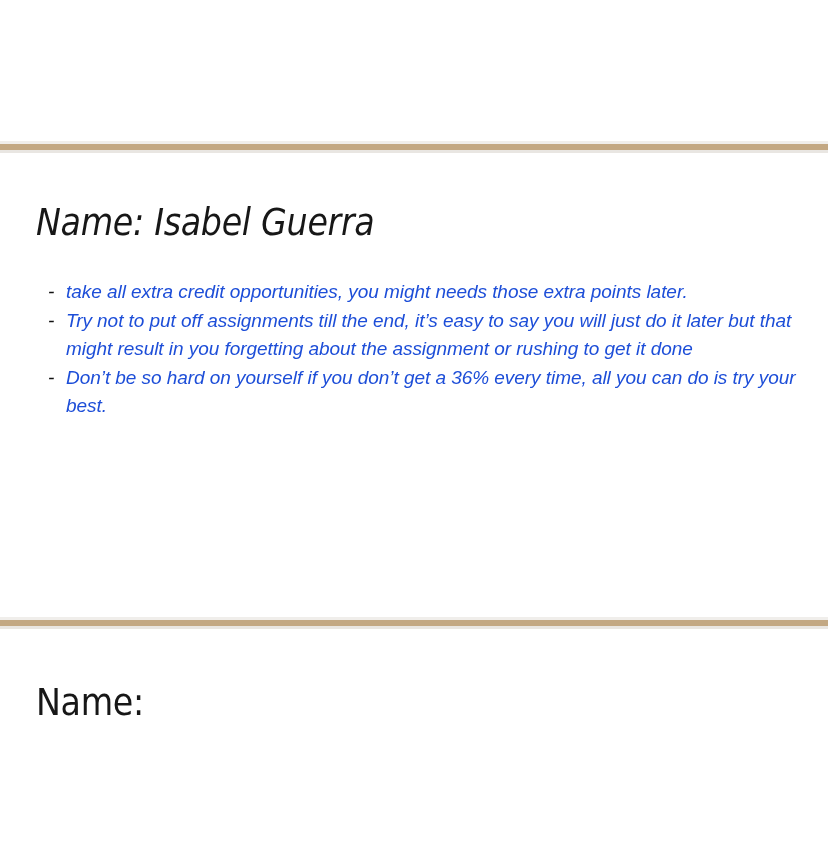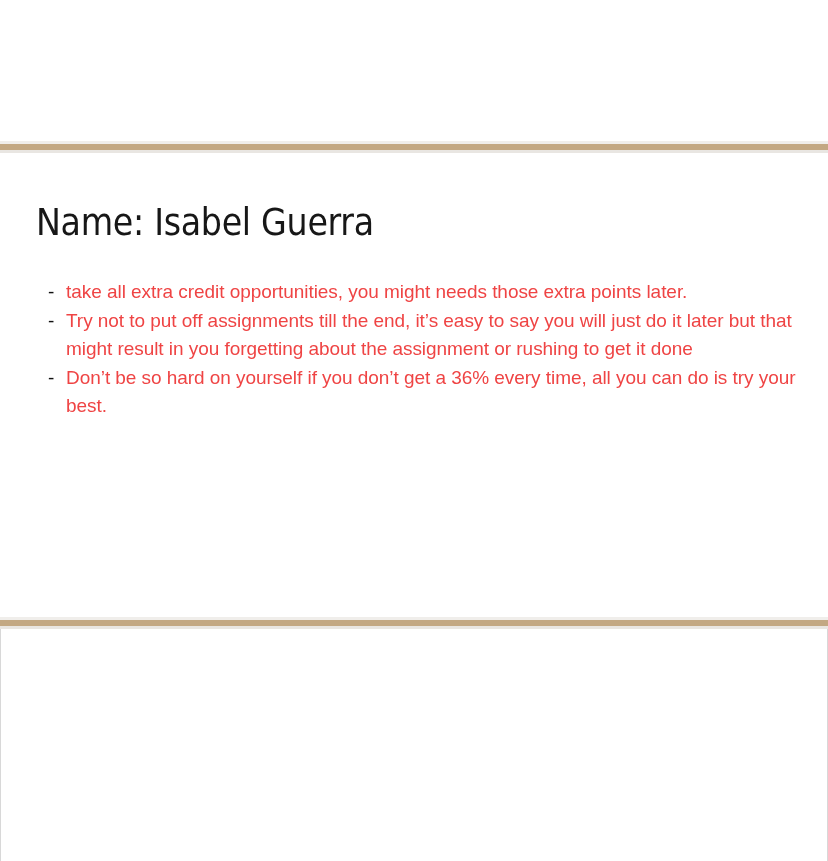--- a/index.html
+++ b/index.html
@@ -75,20 +75,21 @@
     height: 141px;
     background: #ffffff;
   }
   .slide-main {
     position: absolute;
     left: 0;
     top: 153px;
     width: 828px;
     height: 464px;
     background: #ffffff;
+    font-style: italic;
   }
   .slide-bottom {
     position: absolute;
     left: 0;
     top: 629px;
     width: 828px;
     height: 232px;
     background: #ffffff;
   }
 
@@ -125,21 +126,21 @@
     line-height: 28.6px;
     color: #111111;
     text-align: left;
     padding-left: 12px;
     box-sizing: border-box;
   }
   .bullet-text {
     flex: 1 1 auto;
     font-size: 19px;
     line-height: 28.6px;
-    color: #ef4444;
+    color: #1d4ed8;
     letter-spacing: -0.05px;
   }
 </style>
 </head>
 <body>
 
 <div class="page">
 
   <div class="edge-line left"></div>
   <div class="edge-line right"></div>
@@ -170,14 +171,17 @@
       </div>
     </div>
   </div>
 
   <div class="separator sep-2">
     <div class="bar-grey-top"></div>
     <div class="bar-gold"></div>
     <div class="bar-grey-bottom"></div>
   </div>
 
+  <div class="slide-bottom">
+    <div class="slide-title">Name:</div>
+  </div>
 
 </div>
 
 </body></html>

